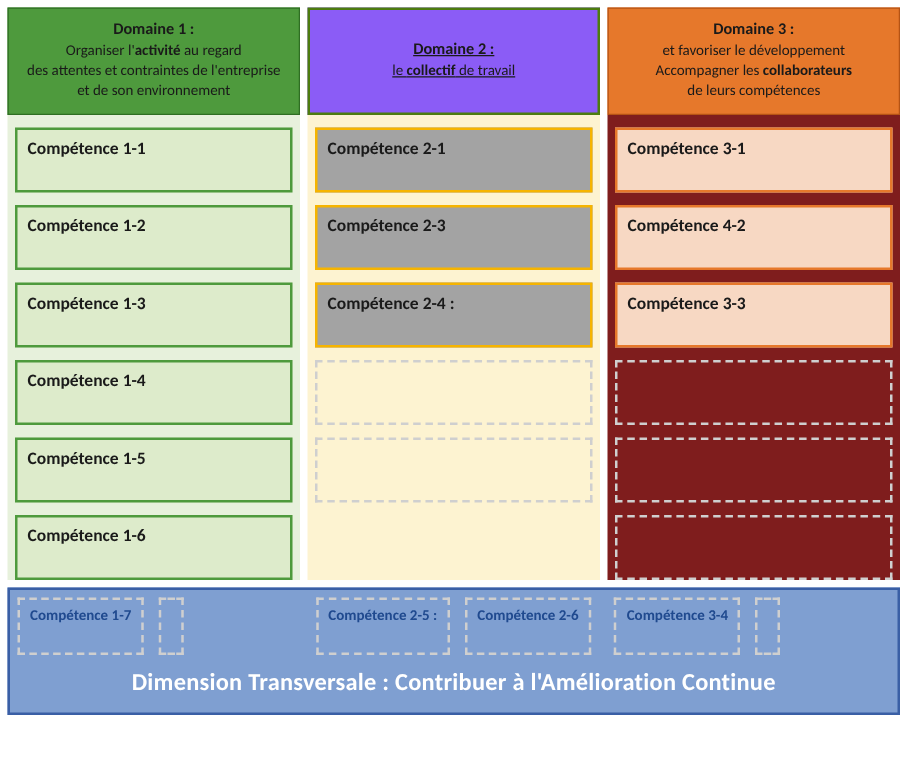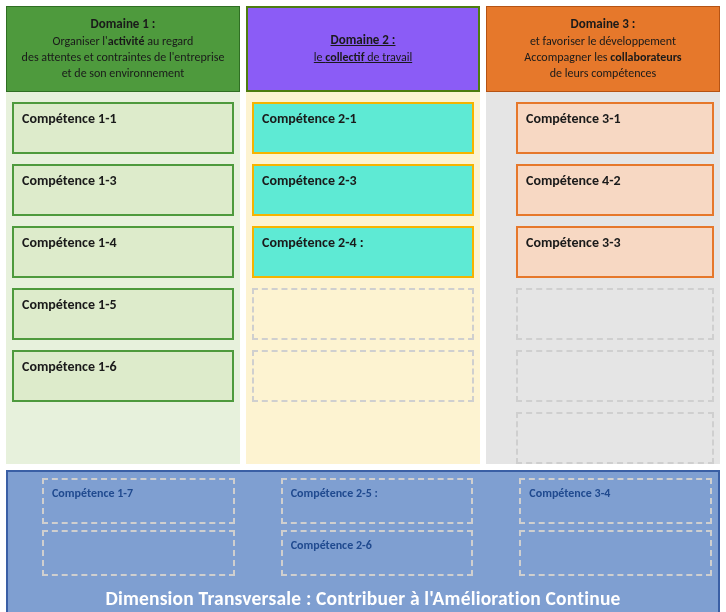--- a/index.html
+++ b/index.html
@@ -20,53 +20,53 @@
   .h2 { background: #8b5cf6; border: 2px solid #4d7c0f; text-decoration: underline; }
   .h3 { background: #e6782b; border: 1px solid #b55314; }
 
   .col {
     display: flex; flex-direction: column;
     gap: 6px;
     padding-top: 6px;
   }
   .c1 { background: #e7f1dc; }
   .c2 { background: #fdf3d1; }
-  .c3 { background: #e5e5e5; padding-left: 24px; }
+  .c3 { background: #7f1d1d; }
 
   .cell {
     margin: 4px 6px 0 6px;
     padding: 6px 8px 0 8px;
     height: 52px;
     font-size: 14px;
     font-weight: 700;
     color: #1a1a1a;
     background: inherit;
   }
   .c1 .cell { border: 2px solid #4e9a3d; background: #ddebcb; }
-  .c2 .cell { border: 2px solid #f6b400; background: #5eead4; }
+  .c2 .cell { border: 2px solid #f6b400; background: #a3a3a3; }
   .c3 .cell { border: 2px solid #e6782b; background: #f7d8c3; }
 
   .gap {
     margin: 4px 6px 0 6px;
     height: 52px;
     border: 2px dashed #cfcfcf;
     background: transparent;
   }
 
   .blueband {
     grid-column: 1 / span 3;
     margin-top: 6px;
     background: #7f9fd1;
     border: 2px solid #3a5fa5;
     display: grid;
     grid-template-columns: 1fr 1fr 1fr;
     gap: 0 6px;
     padding: 0;
   }
-  .blueband .bcol { display: flex; flex-direction: column; margin-left: 28px; }
+  .blueband .bcol { display: flex; flex-direction: row; }
   .bcell {
     margin: 6px 6px 0 6px;
     padding: 6px 8px 0 8px;
     height: 46px;
     font-size: 12px;
     font-weight: 700;
     color: #204a8f;
     border: 2px dashed #cfcfcf;
     background: rgba(255,255,255,0);
   }
@@ -100,20 +100,21 @@
 
     <div class="header h3">
       <div class="title"><span>Domaine 3 :</span></div>
       <div>et favoriser le développement</div>
       <div><span>Accompagner les </span><b class="em">collaborateurs</b></div>
       <div>de leurs compétences</div>
     </div>
 
     <div class="col c1">
       <div class="cell">Compétence 1-1</div>
+      <div class="cell">Compétence 1-2</div>
       <div class="cell">Compétence 1-3</div>
       <div class="cell">Compétence 1-4</div>
       <div class="cell">Compétence 1-5</div>
       <div class="cell">Compétence 1-6</div>
     </div>
 
     <div class="col c2">
       <div class="cell">Compétence 2-1</div>
       <div class="cell">Compétence 2-3</div>
       <div class="cell">Compétence 2-4 :</div>

